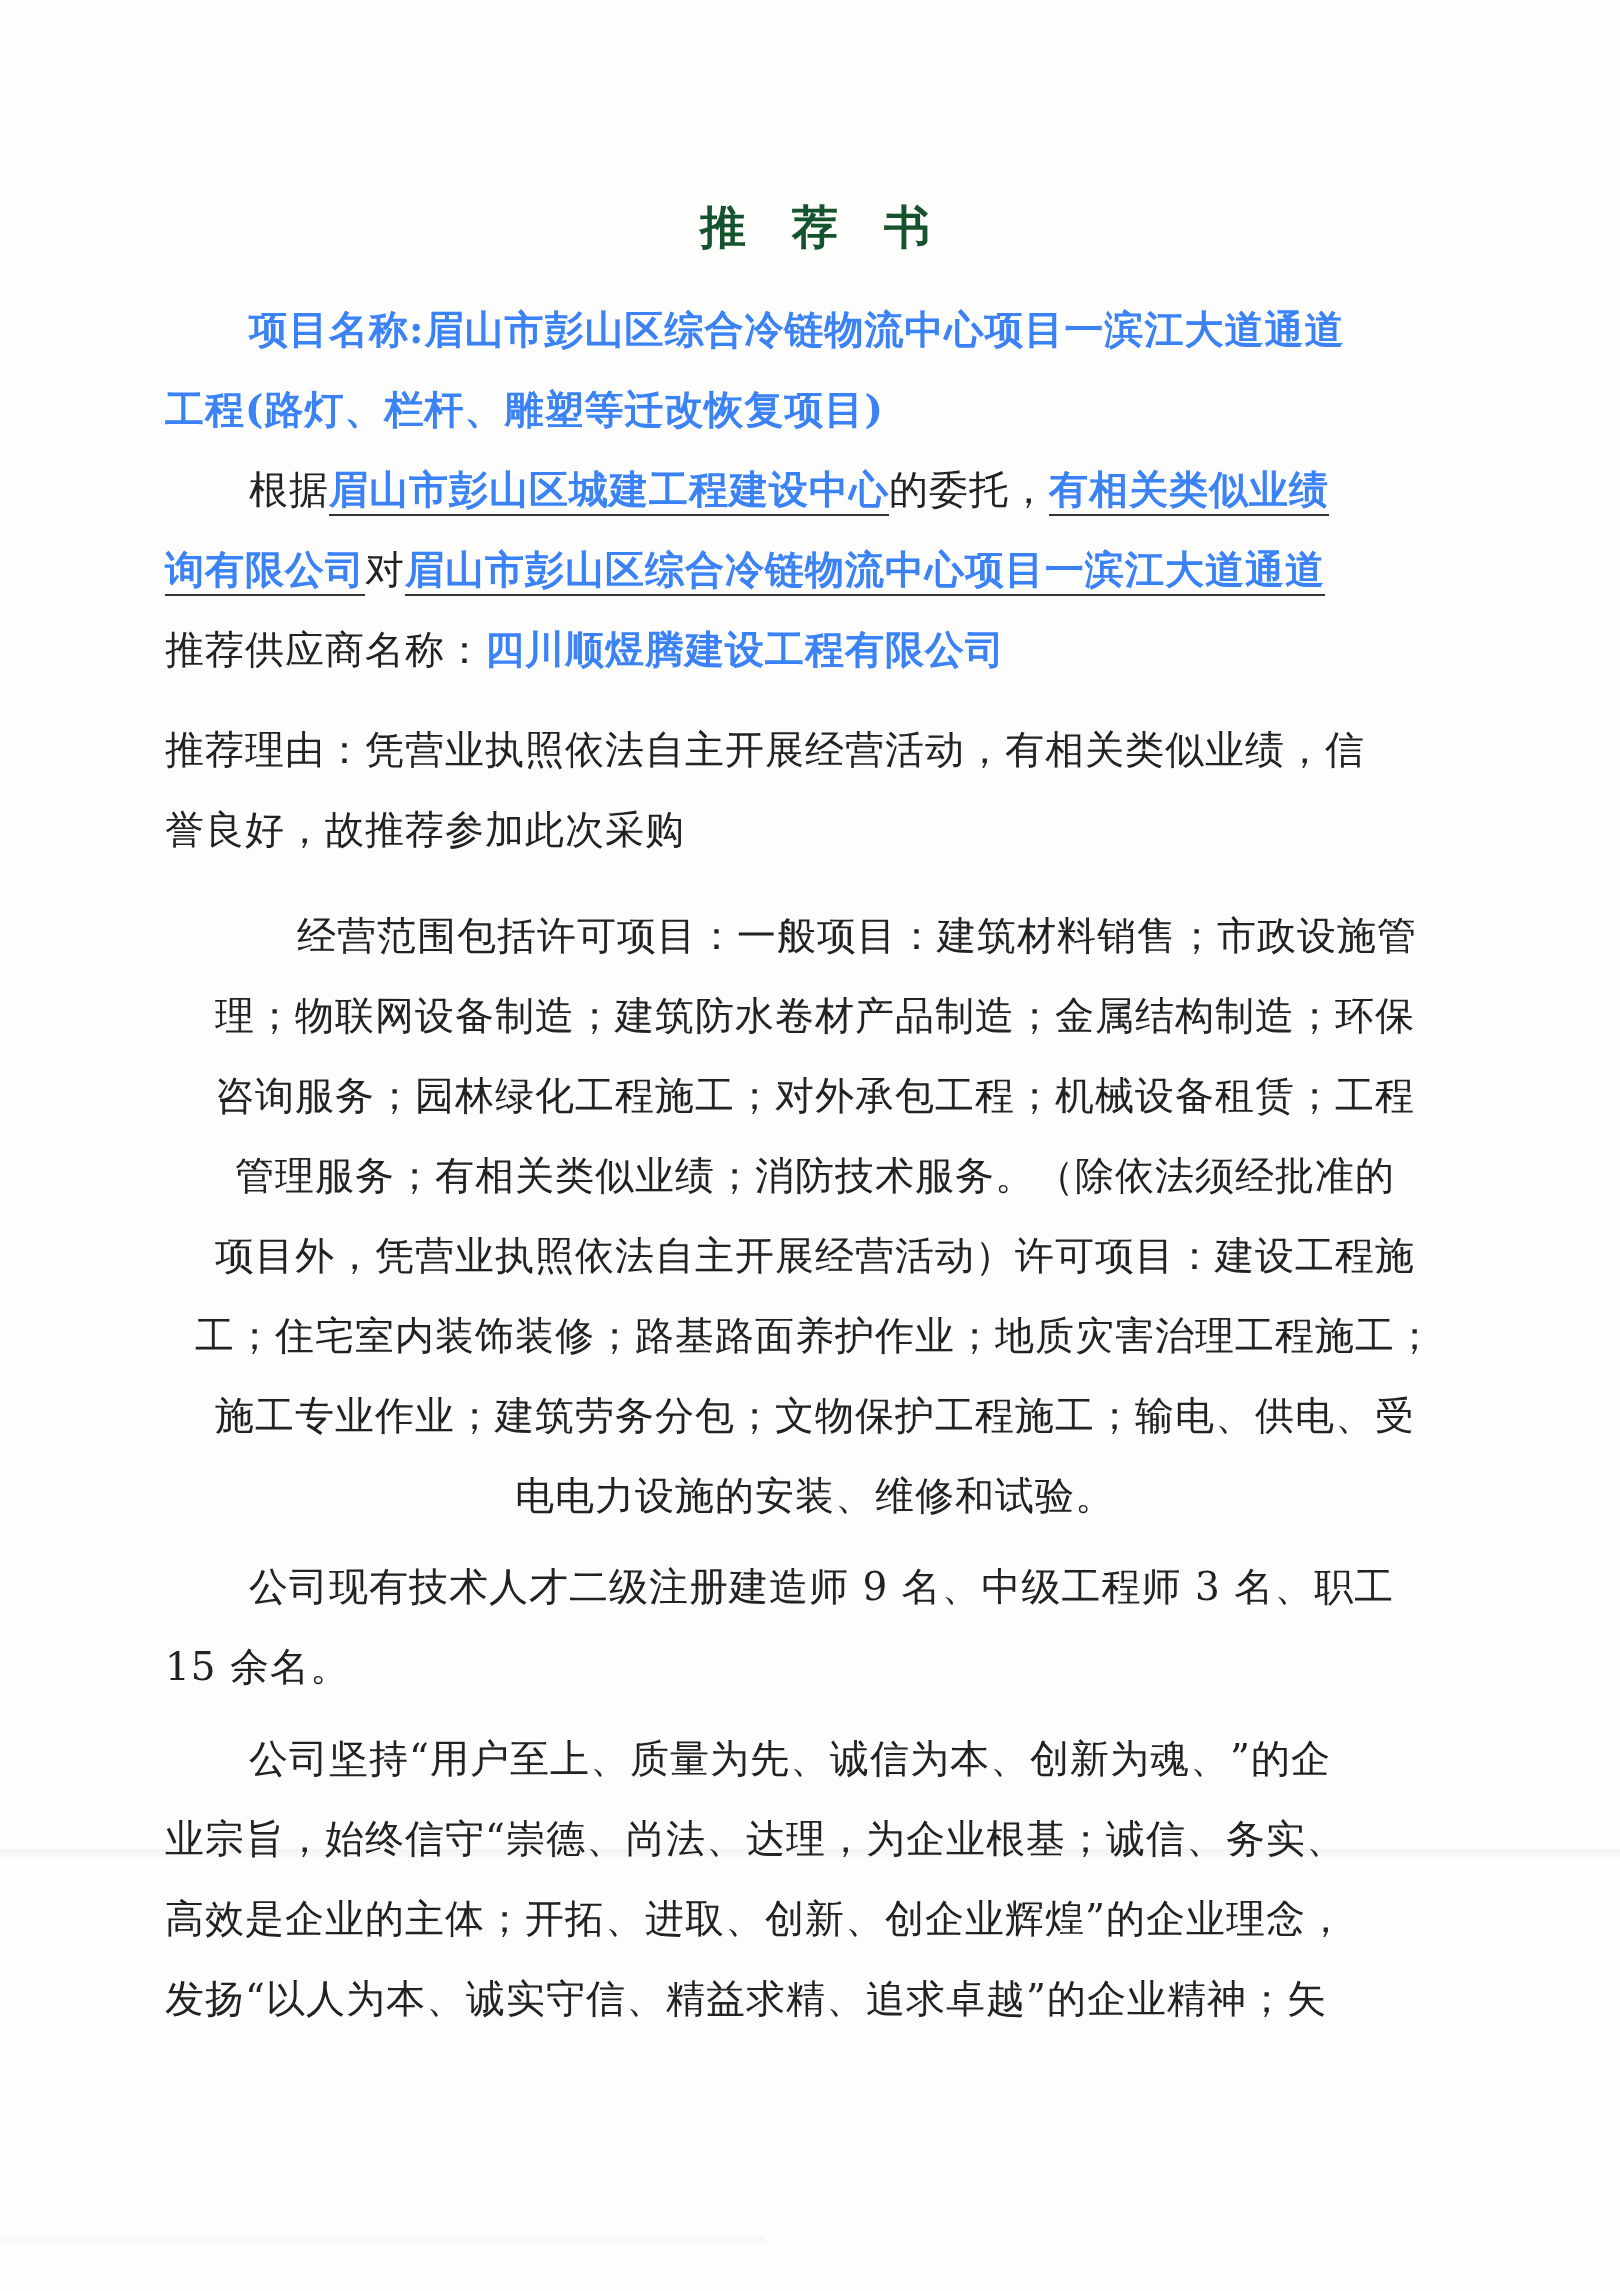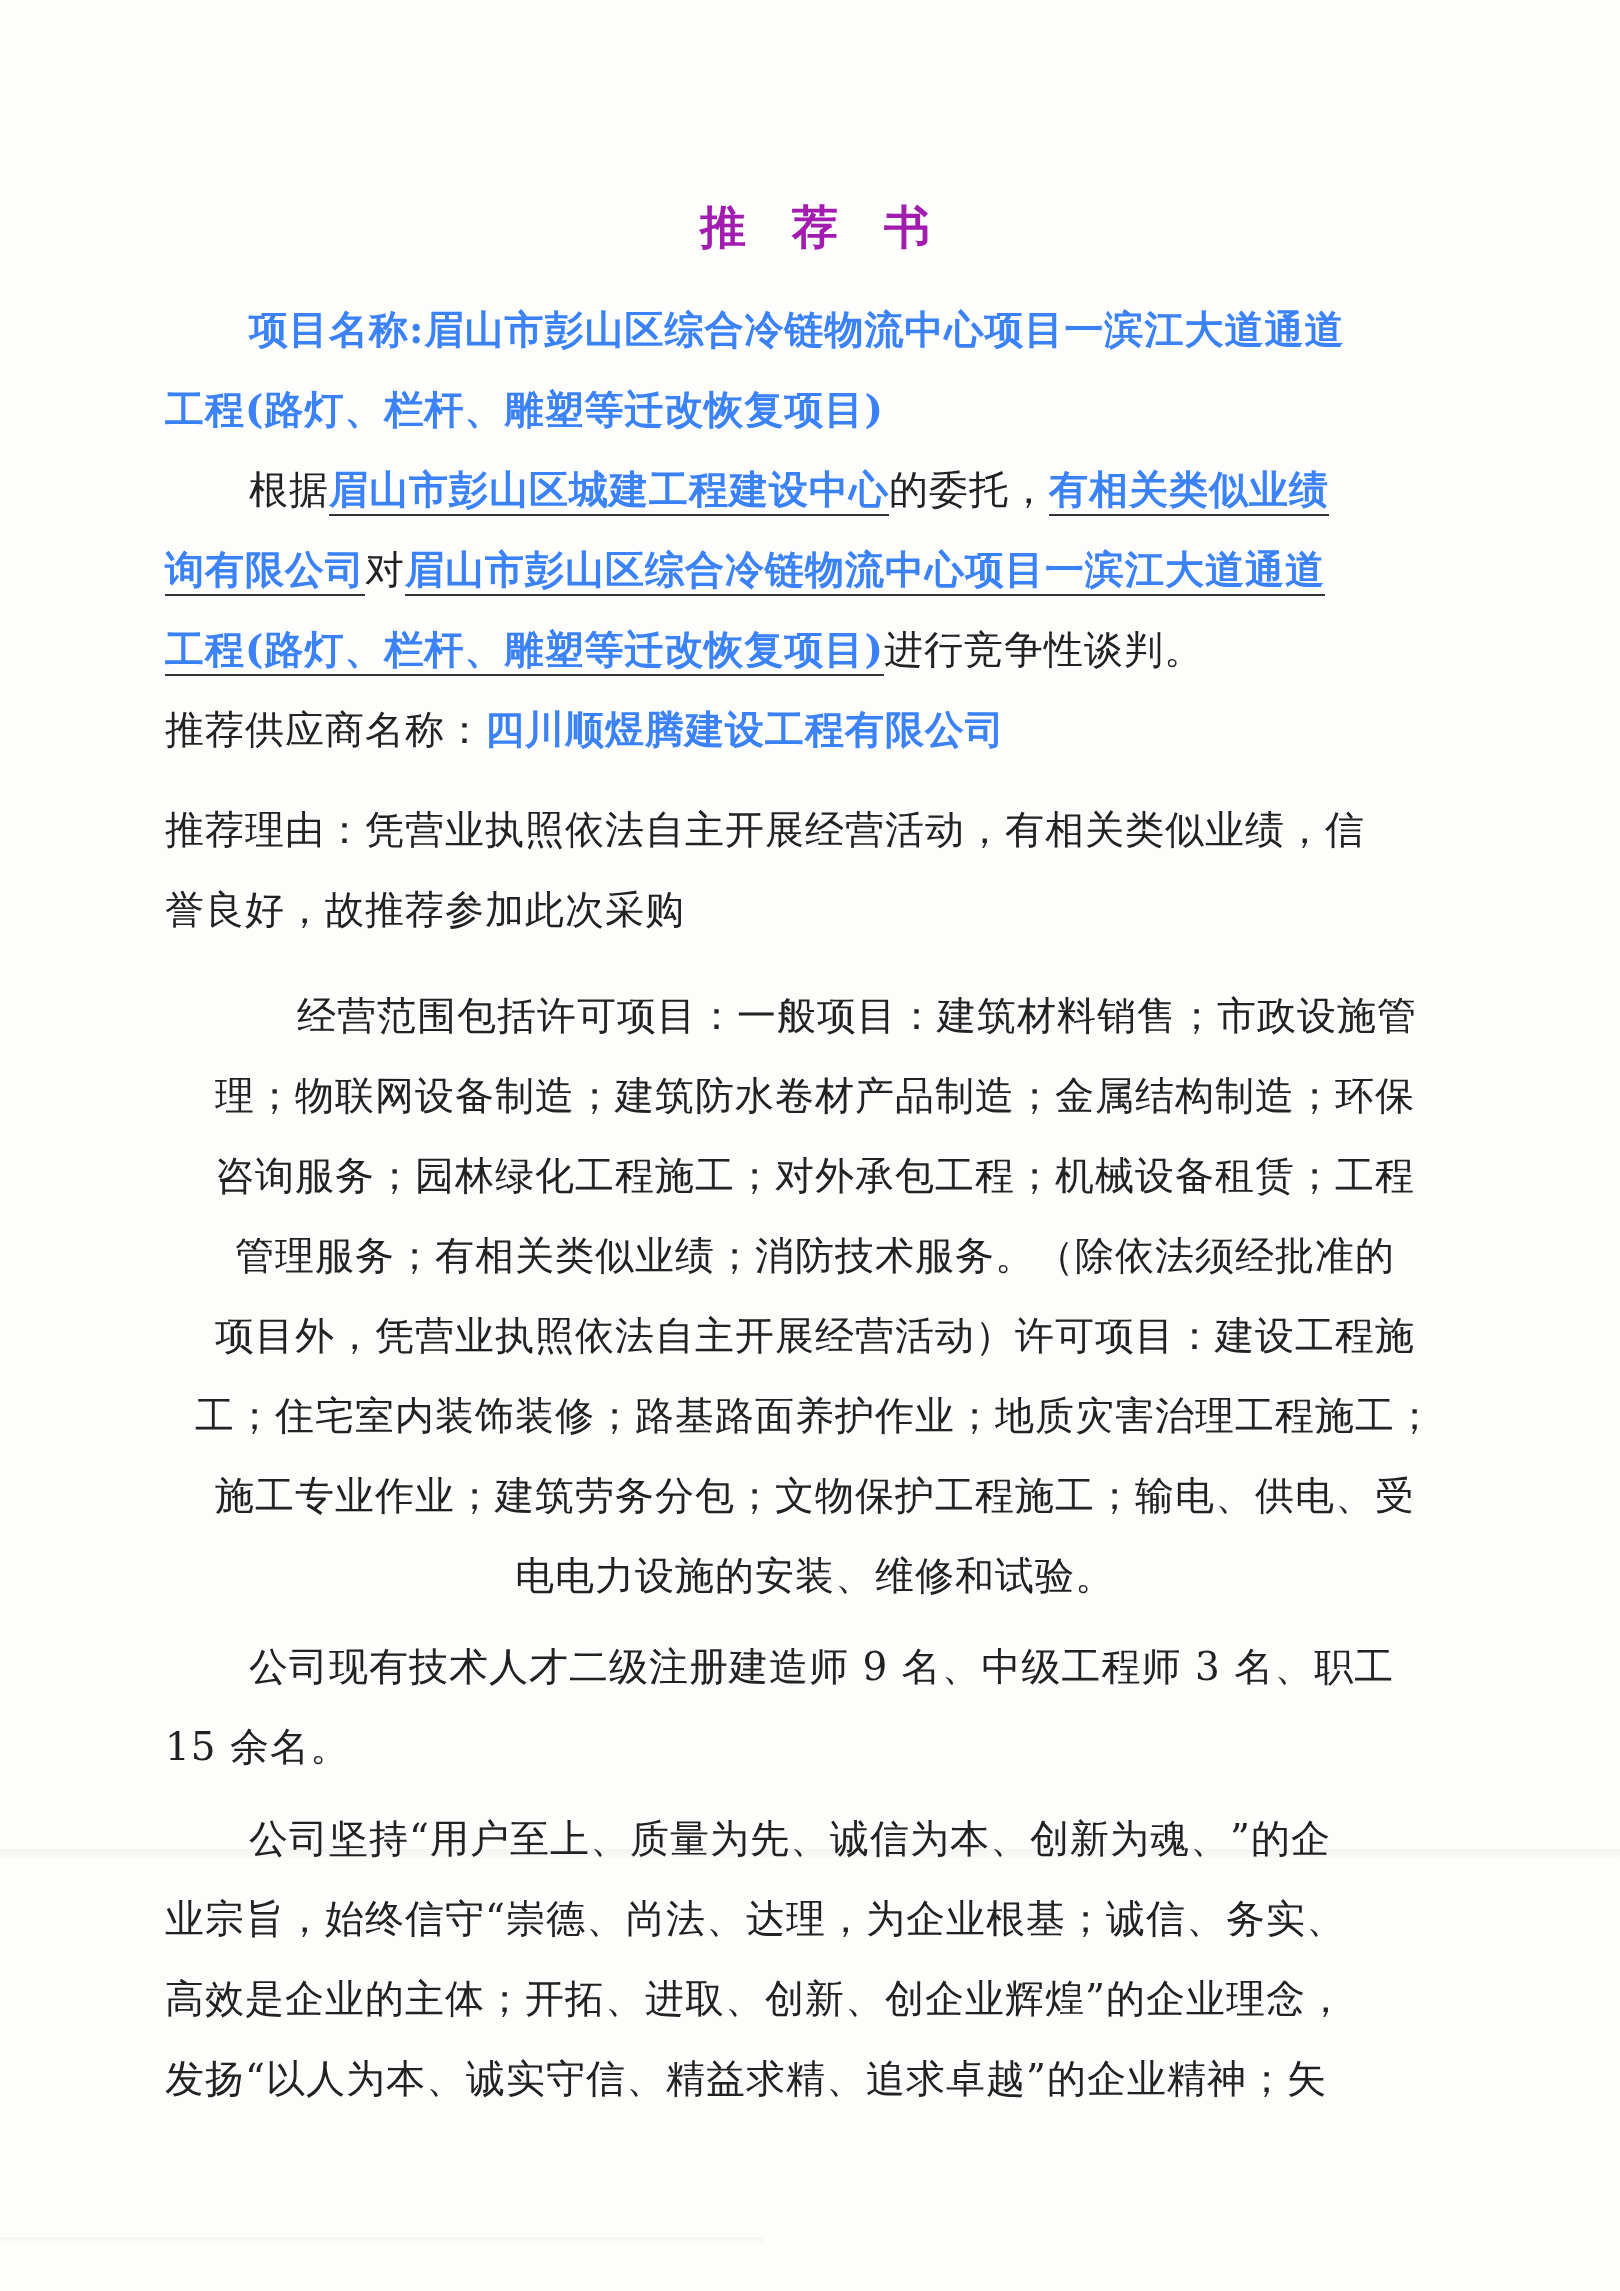--- a/index.html
+++ b/index.html
@@ -19,21 +19,21 @@
   .content {
     position: absolute;
     left: 165px;
     top: 192px;
     width: 1300px;
   }
   .doc-title {
     text-align: center;
     font-size: 46px;
     font-weight: 700;
-    color: #a21caf;
+    color: #14532d;
     height: 71px;
     line-height: 71px;
     margin-bottom: 25.5px;
   }
   .para { margin: 0; }
   .para-reason        { margin-top: 21.6px; }
   .para-business-scope{ margin-top: 25.5px; text-align: center; }
   .para-personnel     { margin-top: 11.8px; }
   .para-philosophy    { margin-top: 11.8px; }
   .line {
@@ -84,21 +84,20 @@
   <div class="content">
     <div class="doc-title">推　荐　书</div>
     <div id="doc-body">
         <div class="para para-project-name">
           <div class="line indent"><span class="seg bold">项目名称:眉山市彭山区综合冷链物流中心项目一滨江大道通道</span></div>
           <div class="line"><span class="seg bold">工程(路灯、栏杆、雕塑等迁改恢复项目)</span></div>
         </div>
         <div class="para para-basis">
           <div class="line indent"><span class="seg">根据</span><span class="seg bold underline">眉山市彭山区城建工程建设中心</span><span class="seg">的委托，</span><span class="seg bold underline">有相关类似业绩</span></div>
           <div class="line"><span class="seg bold underline">询有限公司</span><span class="seg">对</span><span class="seg bold underline">眉山市彭山区综合冷链物流中心项目一滨江大道通道</span></div>
-          <div class="line"><span class="seg bold underline">工程(路灯、栏杆、雕塑等迁改恢复项目)</span><span class="seg">进行竞争性谈判。</span></div>
         </div>
         <div class="para para-supplier">
           <div class="line"><span class="seg">推荐供应商名称：</span><span class="seg bold">四川顺煜腾建设工程有限公司</span></div>
         </div>
         <div class="para para-reason">
           <div class="line"><span class="seg">推荐理由：凭营业执照依法自主开展经营活动，有相关类似业绩，信</span></div>
           <div class="line"><span class="seg">誉良好，故推荐参加此次采购</span></div>
         </div>
         <div class="para para-business-scope">
           <div class="line indent"><span class="seg">经营范围包括许可项目：一般项目：建筑材料销售；市政设施管</span></div>

